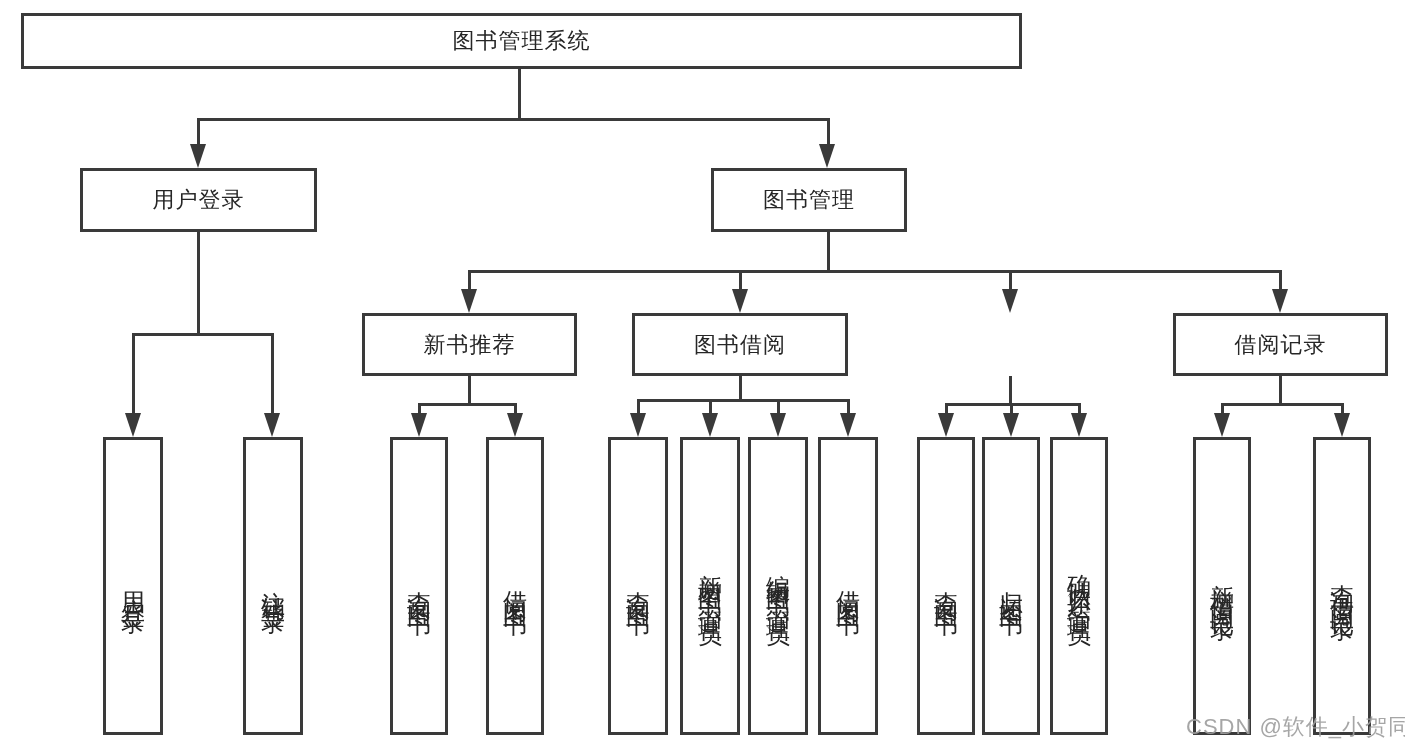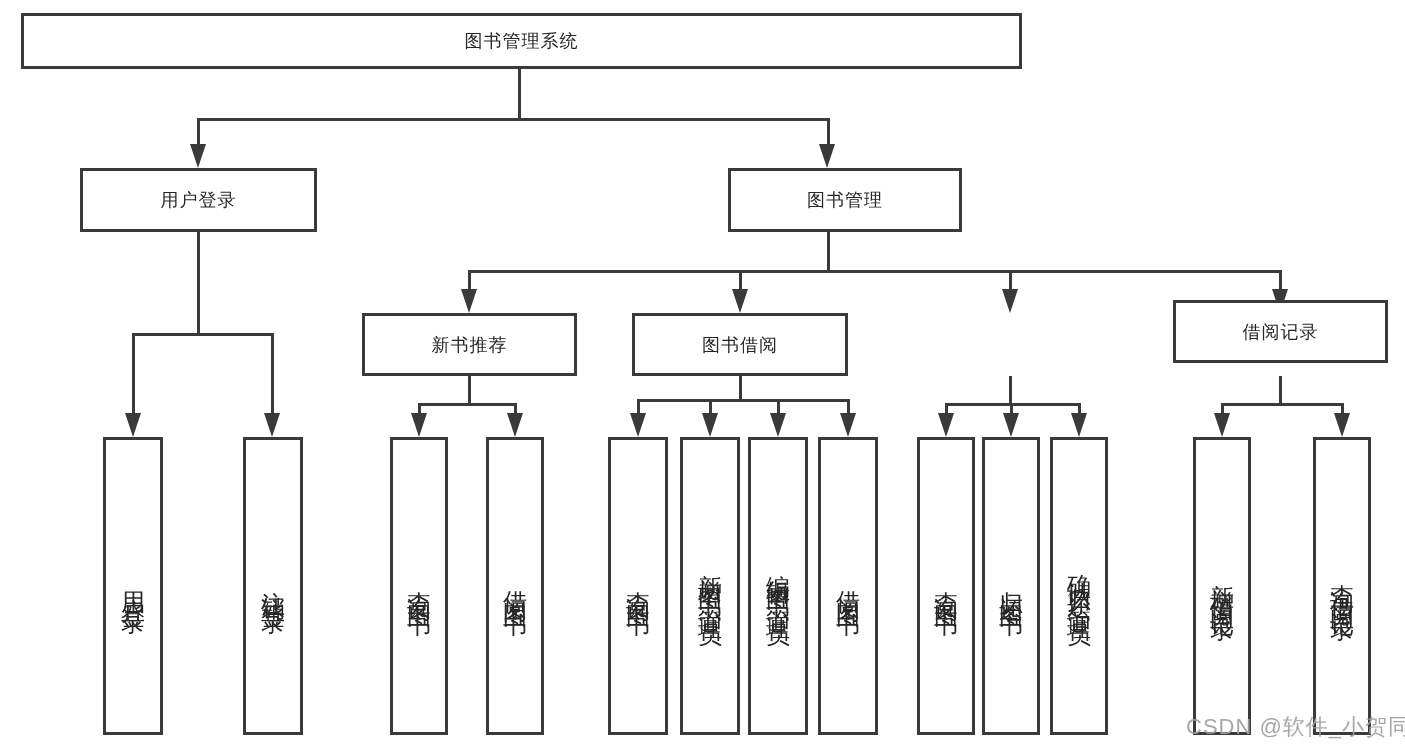--- a/index.html
+++ b/index.html
@@ -11,21 +11,21 @@
     color:#262626;
     overflow:hidden;
   }
   
   .node{
     position:absolute;
     box-sizing:border-box;
     border:3px solid #3a3a3a;
     background:#ffffff;
     display:flex;align-items:center;justify-content:center;
-    font-size:18px;
+    font-size:22px;
     letter-spacing:1px;
     white-space:nowrap;
   }
   
   .leaf{
     position:absolute;
     top:437px;height:298px;
     box-sizing:border-box;
     border:3px solid #3a3a3a;
     background:#ffffff;
@@ -64,21 +64,21 @@
   <div class="node" style="left:21px;top:13px;width:1001px;height:56px;">图书管理系统</div>
 
   <div class="v" style="left:518px;top:69px;height:51px;"></div>
   <div class="h" style="left:197px;top:118px;width:633px;"></div>
   <div class="v" style="left:197px;top:118px;height:30px;"></div>
   <div class="tri" style="left:190px;top:144px;"></div>
   <div class="v" style="left:827px;top:118px;height:30px;"></div>
   <div class="tri" style="left:819px;top:144px;"></div>
 
   <div class="node" style="left:80px;top:168px;width:237px;height:64px;">用户登录</div>
-  <div class="node" style="left:728px;top:168px;width:234px;height:64px;">图书管理</div>
+  <div class="node" style="left:711px;top:168px;width:196px;height:64px;">图书管理</div>
 
   <div class="v" style="left:197px;top:232px;height:104px;"></div>
   <div class="h" style="left:132px;top:333px;width:142px;"></div>
   <div class="v" style="left:132px;top:333px;height:82px;"></div>
   <div class="tri" style="left:125px;top:413px;"></div>
   <div class="v" style="left:271px;top:333px;height:82px;"></div>
   <div class="tri" style="left:264px;top:413px;"></div>
 
   <div class="v" style="left:827px;top:232px;height:41px;"></div>
   <div class="h" style="left:468px;top:270px;width:813px;"></div>
@@ -86,21 +86,21 @@
   <div class="tri" style="left:461px;top:289px;"></div>
   <div class="v" style="left:739px;top:270px;height:22px;"></div>
   <div class="tri" style="left:732px;top:289px;"></div>
   <div class="v" style="left:1009px;top:270px;height:22px;"></div>
   <div class="tri" style="left:1002px;top:289px;"></div>
   <div class="v" style="left:1279px;top:270px;height:22px;"></div>
   <div class="tri" style="left:1272px;top:289px;"></div>
 
   <div class="node" style="left:632px;top:313px;width:216px;height:63px;">图书借阅</div>
   <div class="node" style="left:362px;top:313px;width:215px;height:63px;">新书推荐</div>
-  <div class="node" style="left:1173px;top:300px;width:215px;height:63px;">借阅记录</div>
+  <div class="node" style="left:1173px;top:313px;width:215px;height:63px;">借阅记录</div>
 
   <div class="v" style="left:468px;top:376px;height:30px;"></div>
   <div class="h" style="left:418px;top:403px;width:99px;"></div>
   <div class="v" style="left:418px;top:403px;height:12px;"></div>
   <div class="tri" style="left:411px;top:413px;"></div>
   <div class="v" style="left:514px;top:403px;height:12px;"></div>
   <div class="tri" style="left:507px;top:413px;"></div>
 
   <div class="v" style="left:739px;top:376px;height:26px;"></div>
   <div class="h" style="left:637px;top:399px;width:212px;"></div>

